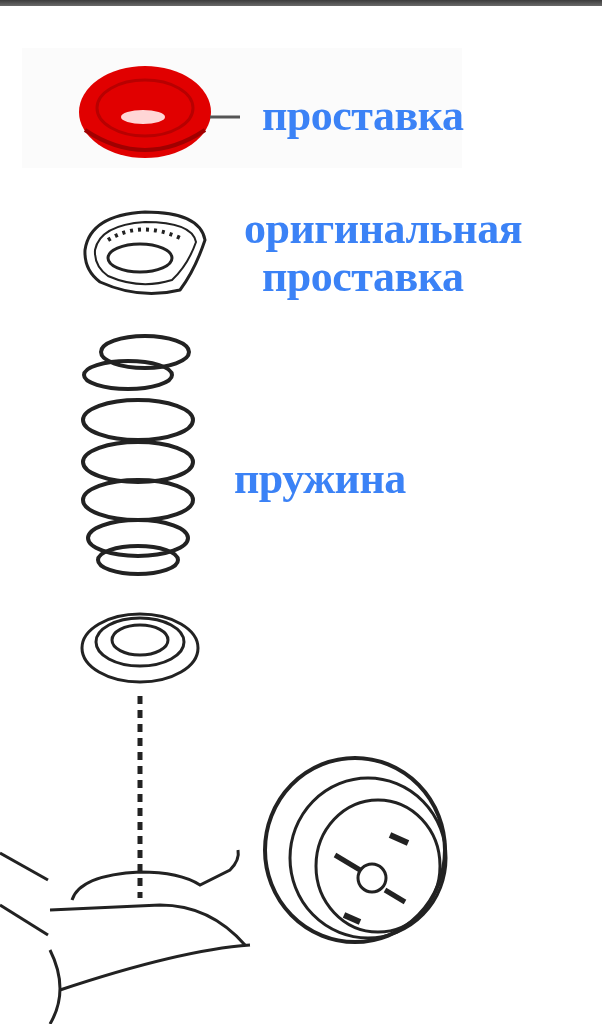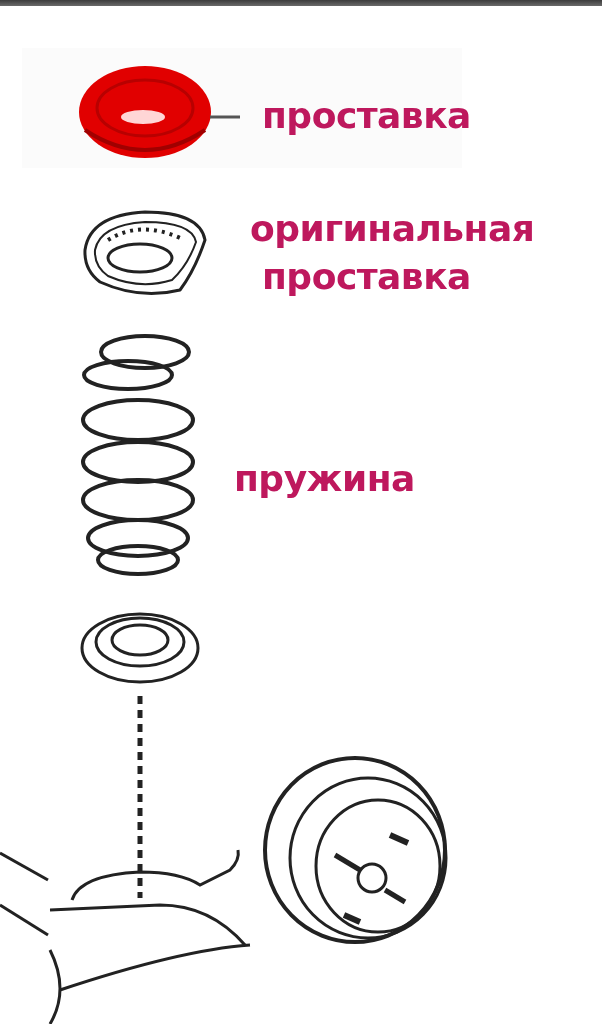--- a/index.html
+++ b/index.html
@@ -1,19 +1,19 @@
 <!DOCTYPE html>
 <html><head>
 <meta charset="utf-8">
 <style>
   html,body{margin:0;padding:0;background:#fff;}
   body{width:602px;height:1024px;position:relative;overflow:hidden;font-family:"DejaVu Sans","Liberation Sans",sans-serif;}
   .topbar{position:absolute;left:0;top:0;width:602px;height:6px;background:linear-gradient(#3c3c3c,#6a6a6a);}
   .panel{position:absolute;background:#fbfbfb;}
-  .label{position:absolute;color:#be185d;font-weight:bold;font-size:36px;line-height:38px;letter-spacing:-0.5px;}
+  .label{position:absolute;color:#3b82f6;font-weight:bold;font-size:44px;line-height:38px;letter-spacing:-0.5px;font-family:Liberation Serif, serif;}
   svg{position:absolute;left:0;top:0;}
 </style>
 </head>
 <body>
 
 <div class="topbar"></div>
 <div class="panel" style="left:22px;top:48px;width:440px;height:120px;"></div>
 
 <svg width="602" height="1024" viewBox="0 0 602 1024">
 
@@ -61,15 +61,15 @@
     <ellipse cx="378" cy="866" rx="62" ry="66"></ellipse>
     <circle cx="372" cy="878" r="14"></circle>
     <line x1="335" y1="855" x2="360" y2="870" stroke-width="5"></line>
     <line x1="385" y1="890" x2="405" y2="902" stroke-width="5"></line>
     <line x1="390" y1="835" x2="408" y2="843" stroke-width="6"></line>
     <line x1="344" y1="915" x2="360" y2="922" stroke-width="6"></line>
   </g>
 </svg>
 
 <div class="label" style="left:262px;top:97px;">проставка</div>
-<div class="label" style="left:250px;top:210px;">оригинальная</div>
+<div class="label" style="left:244px;top:210px;">оригинальная</div>
 <div class="label" style="left:262px;top:258px;">проставка</div>
 <div class="label" style="left:234px;top:460px;">пружина</div>
 
 </body></html>

